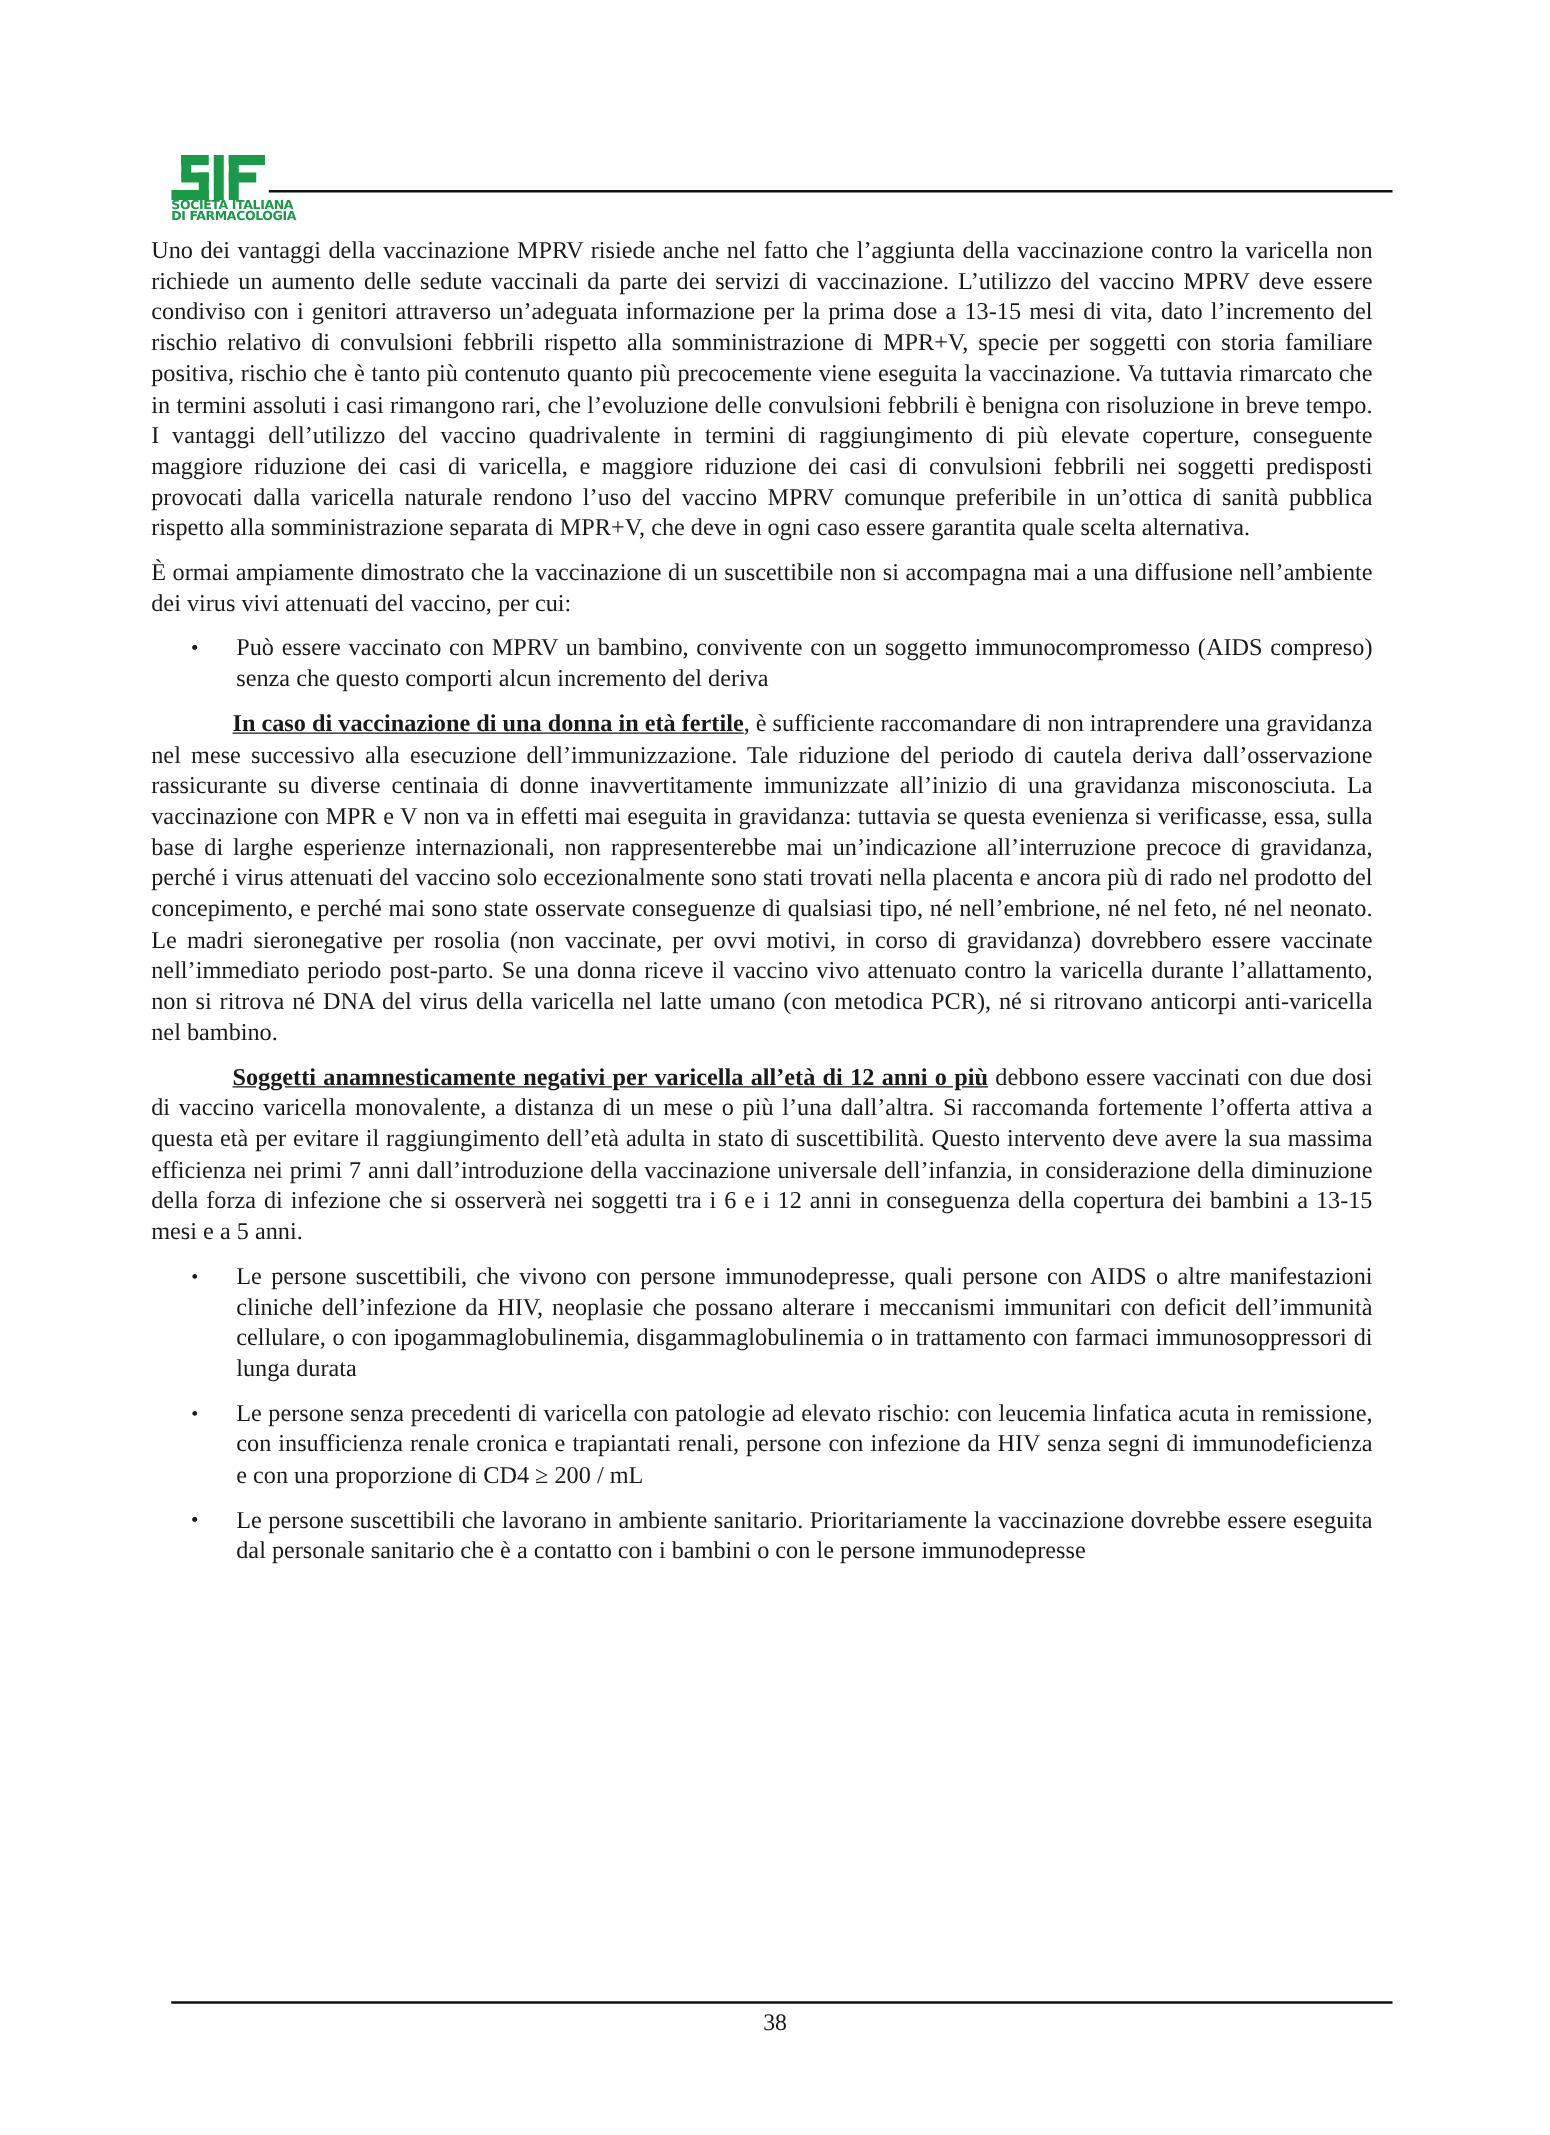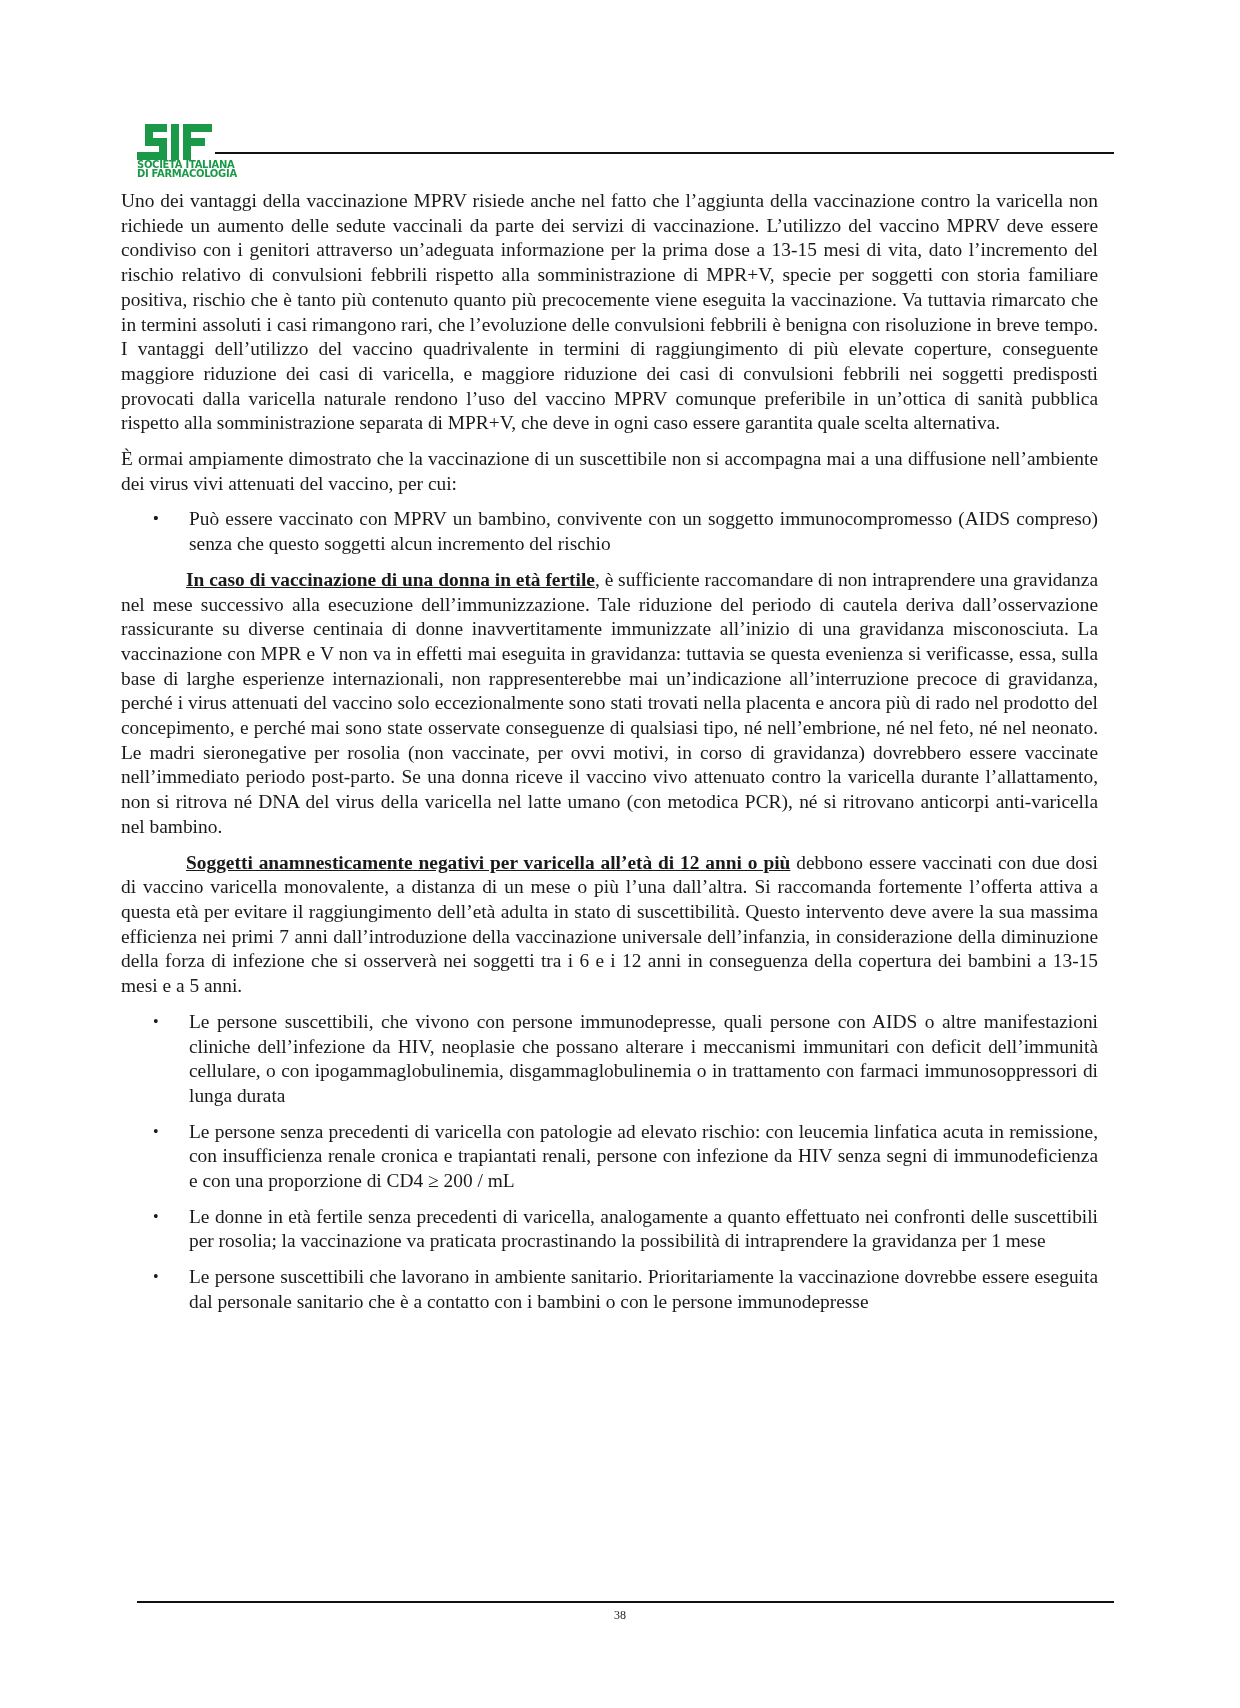--- a/index.html
+++ b/index.html
@@ -13,21 +13,21 @@
     .header-rule { position: absolute; left: 78px; top: 28px; width: 899px; height: 2px; background: #111; }
     .content { position: absolute; left: 121px; top: 189px; width: 977px;
       font-size: 19.4px; line-height: 24.7px; text-align: justify; }
     p { margin: 0 0 11px 0; }
     p.indent { text-indent: 65px; }
     .u { font-weight: bold; text-decoration: underline; }
     ul { list-style: none; margin: 0 0 11px 0; padding: 0; }
     li { position: relative; padding-left: 68px; margin-bottom: 11px; }
     li .bullet { position: absolute; left: 32px; top: 0; font-size: 16px; }
     .footer-rule { position: absolute; left: 137px; top: 1601px; width: 977px; height: 2px; background: #111; }
-    .page-number { position: absolute; left: 0; top: 1608px; width: 1240px; text-align: center; font-size: 12px; }
+    .page-number { position: absolute; left: 0; top: 1608px; width: 1240px; text-align: center; font-size: 19px; }
   </style>
 </head>
 <body>
 
 <div class="header">
   <div class="logo">
     <svg class="logo-mark" viewBox="0 0 75 36" xmlns="http://www.w3.org/2000/svg">
       <g fill="#1a9a48">
         <rect x="8" y="0" width="22" height="8"></rect>
         <rect x="8" y="0" width="8" height="18"></rect>
@@ -46,26 +46,26 @@
     </div>
   </div>
   <div class="header-rule"></div>
 </div>
 
 <div class="content">
   <p>Uno dei vantaggi della vaccinazione MPRV risiede anche nel fatto che l’aggiunta della vaccinazione contro la varicella non richiede un aumento delle sedute vaccinali da parte dei servizi di vaccinazione. L’utilizzo del vaccino MPRV deve essere condiviso con i genitori attraverso un’adeguata informazione per la prima dose a 13-15 mesi di vita, dato l’incremento del rischio relativo di convulsioni febbrili rispetto alla somministrazione di MPR+V, specie per soggetti con storia familiare positiva, rischio che è tanto più contenuto quanto più precocemente viene eseguita la vaccinazione. Va tuttavia rimarcato che in termini assoluti i casi rimangono rari, che l’evoluzione delle convulsioni febbrili è benigna con risoluzione in breve tempo. I vantaggi dell’utilizzo del vaccino quadrivalente in termini di raggiungimento di più elevate coperture, conseguente maggiore riduzione dei casi di varicella, e maggiore riduzione dei casi di convulsioni febbrili nei soggetti predisposti provocati dalla varicella naturale rendono l’uso del vaccino MPRV comunque preferibile in un’ottica di sanità pubblica rispetto alla somministrazione separata di MPR+V, che deve in ogni caso essere garantita quale scelta alternativa.</p>
   <p>È ormai ampiamente dimostrato che la vaccinazione di un suscettibile non si accompagna mai a una diffusione nell’ambiente dei virus vivi attenuati del vaccino, per cui:</p>
   <ul>
     <li><span class="bullet">•</span></li>
-    <li><span class="bullet">•</span><span>Può essere vaccinato con MPRV un bambino, convivente con un soggetto immunocompromesso (AIDS compreso) senza che questo soggetti alcun incremento del rischio</span></li>
+    <li><span class="bullet">•</span><span>Può essere vaccinato con MPRV un bambino, convivente con un soggetto immunocompromesso (AIDS compreso) senza che questo comporti alcun incremento del deriva</span></li>
   </ul>
   <p class="indent"><span class="u">In caso di vaccinazione di una donna in età fertile</span><span>, è sufficiente raccomandare di non intraprendere una gravidanza nel mese successivo alla esecuzione dell’immunizzazione. Tale riduzione del periodo di cautela deriva dall’osservazione rassicurante su diverse centinaia di donne inavvertitamente immunizzate all’inizio di una gravidanza misconosciuta. La vaccinazione con MPR e V non va in effetti mai eseguita in gravidanza: tuttavia se questa evenienza si verificasse, essa, sulla base di larghe esperienze internazionali, non rappresenterebbe mai un’indicazione all’interruzione precoce di gravidanza, perché i virus attenuati del vaccino solo eccezionalmente sono stati trovati nella placenta e ancora più di rado nel prodotto del concepimento, e perché mai sono state osservate conseguenze di qualsiasi tipo, né nell’embrione, né nel feto, né nel neonato. Le madri sieronegative per rosolia (non vaccinate, per ovvi motivi, in corso di gravidanza) dovrebbero essere vaccinate nell’immediato periodo post-parto. Se una donna riceve il vaccino vivo attenuato contro la varicella durante l’allattamento, non si ritrova né DNA del virus della varicella nel latte umano (con metodica PCR), né si ritrovano anticorpi anti-varicella nel bambino.</span></p>
   <p class="indent"><span class="u">Soggetti anamnesticamente negativi per varicella all’età di 12 anni o più</span><span> debbono essere vaccinati con due dosi di vaccino varicella monovalente, a distanza di un mese o più l’una dall’altra. Si raccomanda fortemente l’offerta attiva a questa età per evitare il raggiungimento dell’età adulta in stato di suscettibilità. Questo intervento deve avere la sua massima efficienza nei primi 7 anni dall’introduzione della vaccinazione universale dell’infanzia, in considerazione della diminuzione della forza di infezione che si osserverà nei soggetti tra i 6 e i 12 anni in conseguenza della copertura dei bambini a 13-15 mesi e a 5 anni.</span></p>
   <ul>
     <li><span class="bullet">•</span><span>Le persone suscettibili, che vivono con persone immunodepresse, quali persone con AIDS o altre manifestazioni cliniche dell’infezione da HIV, neoplasie che possano alterare i meccanismi immunitari con deficit dell’immunità cellulare, o con ipogammaglobulinemia, disgammaglobulinemia o in trattamento con farmaci immunosoppressori di lunga durata</span></li>
     <li><span class="bullet">•</span><span>Le persone senza precedenti di varicella con patologie ad elevato rischio: con leucemia linfatica acuta in remissione, con insufficienza renale cronica e trapiantati renali, persone con infezione da HIV senza segni di immunodeficienza e con una proporzione di CD4 ≥ 200 / mL</span></li>
-    <li><span class="bullet">•</span><span>Le donne in età fertile senza precedenti di varicella, analogamente a quanto effettuato nei confronti delle suscettibili per rosolia; la vaccinazione va praticata procrastinando la possibilità di intraprendere la gravidanza per 1 mese</span></li>
+    <li><span class="bullet">•</span></li>
     <li><span class="bullet">•</span><span>Le persone suscettibili che lavorano in ambiente sanitario. Prioritariamente la vaccinazione dovrebbe essere eseguita dal personale sanitario che è a contatto con i bambini o con le persone immunodepresse</span></li>
   </ul>
 </div>
 
 <div class="footer-rule"></div>
 <div class="page-number">38</div>
 
 </body></html>

